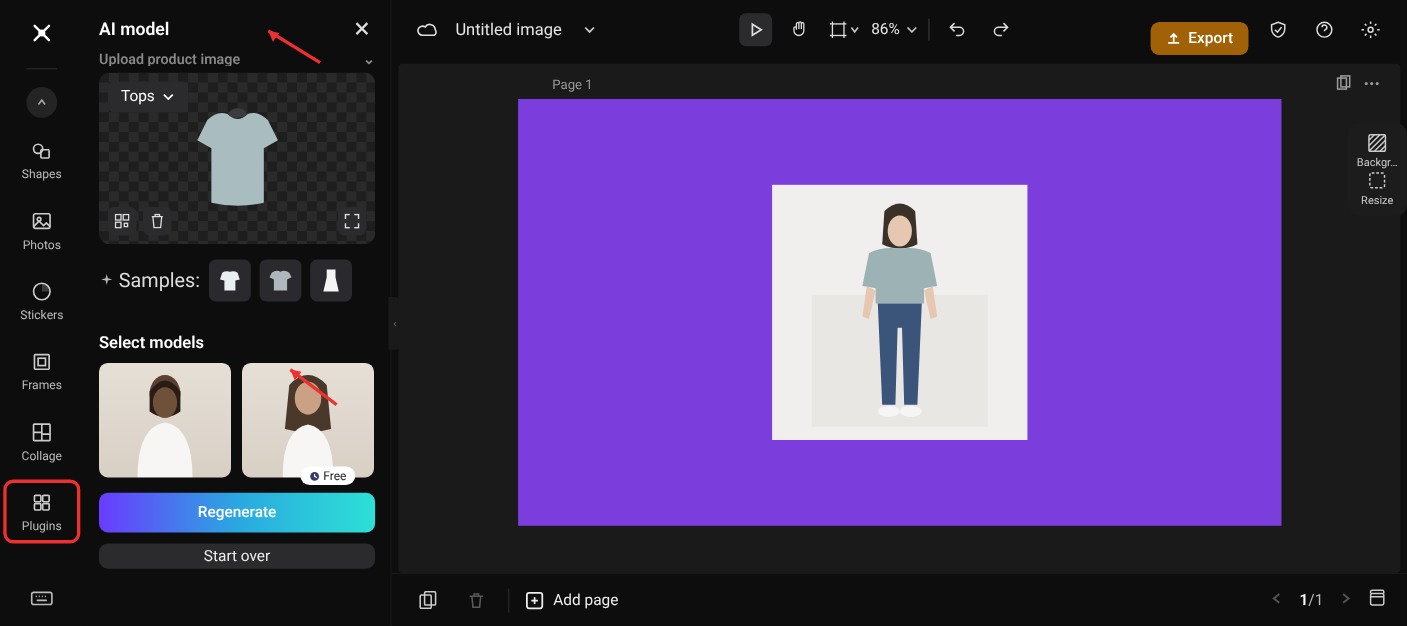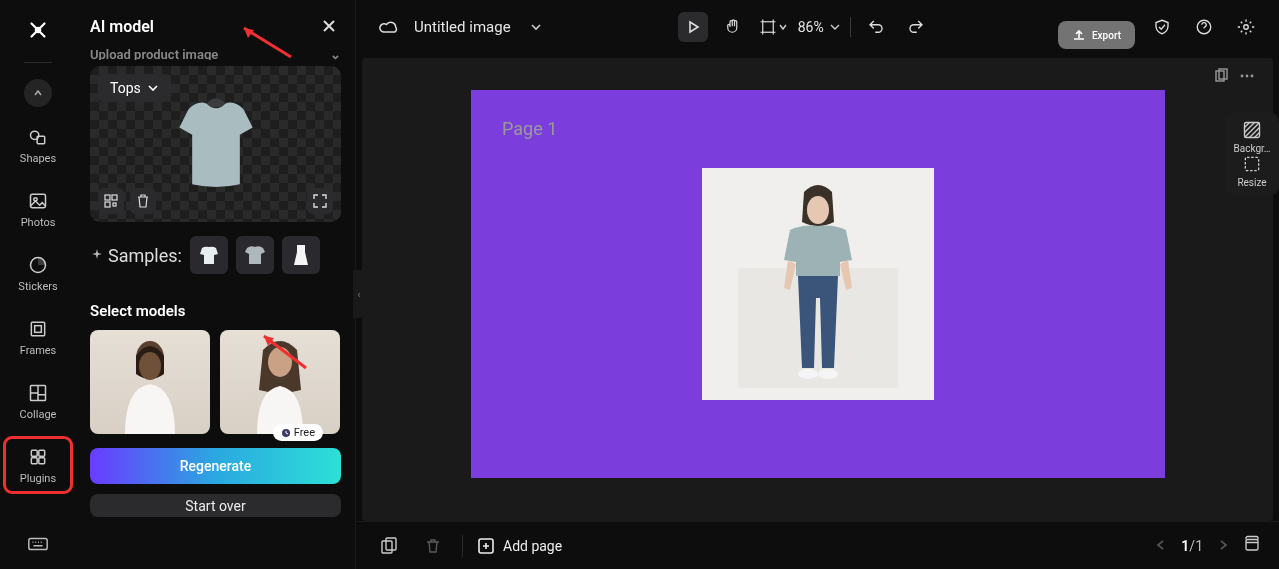--- a/index.html
+++ b/index.html
@@ -53,25 +53,25 @@
 .main { flex: 1; display: flex; flex-direction: column; background: #0d0d0d; }
 .topbar { height: 54px; display: flex; align-items: center; padding: 0 18px; gap: 14px; color: #e5e5e5; }
 .tb-left { display: flex; align-items: center; gap: 10px; }
 .tb-title { font-size: 15px; }
 .tb-center { margin-left: auto; display: flex; align-items: center; gap: 10px; }
 .tb-right { margin-left: auto; display: flex; align-items: center; gap: 12px; }
 .tb-ic { width: 30px; height: 30px; display: flex; align-items: center; justify-content: center; color: #ddd; border-radius: 6px; }
 .tb-ic.boxed { background: #2b2b2e; }
 .zoom { display: flex; align-items: center; gap: 6px; font-size: 14px; }
 .vsep { width: 1px; height: 20px; background: #3a3a3a; }
-.export-btn { background: #737373; color: #fff; padding: 7px 14px; border-radius: 8px; font-size: 10px; font-weight: 500; display: flex; align-items: center; gap: 6px; margin-top: 16px; }
+.export-btn { background: #a16207; color: #fff; padding: 7px 14px; border-radius: 8px; font-size: 14px; font-weight: 500; display: flex; align-items: center; gap: 6px; margin-top: 16px; }
 
 
 .canvas-wrap { flex: 1; background: #1a1a1a; margin: 4px 6px 0 6px; border-radius: 4px; position: relative; overflow: hidden; display: flex; justify-content: center; }
-.page-label { position: absolute; top: 12px; left: 140px; color: #9a9a9a; font-size: 18px; margin-top: 48px; }
+.page-label { position: absolute; top: 12px; left: 140px; color: #9a9a9a; font-size: 12px; }
 .page-icons { position: absolute; top: 10px; right: 18px; display: flex; gap: 10px; color: #9a9a9a; }
 .board { margin-top: 32px; width: 694px; height: 388px; background: #7b3ddb; display: flex; align-items: center; justify-content: center; }
 .photo { width: 232px; height: 232px; background: #f0efed; position: relative; overflow: hidden; }
 
 
 .rtools { position: absolute; right: 0; top: 58px; width: 54px; background: #1c1c1c; border-radius: 10px; padding: 8px 0; display: flex; flex-direction: column; align-items: center; }
 .rtool { display: flex; flex-direction: column; align-items: center; gap: 3px; color: #ccc; font-size: 10px; }
 
 
 .bottom { height: 48px; background: #0d0d0d; display: flex; align-items: center; padding: 0 18px; gap: 14px; border-top: 1px solid #1a1a1a; }

